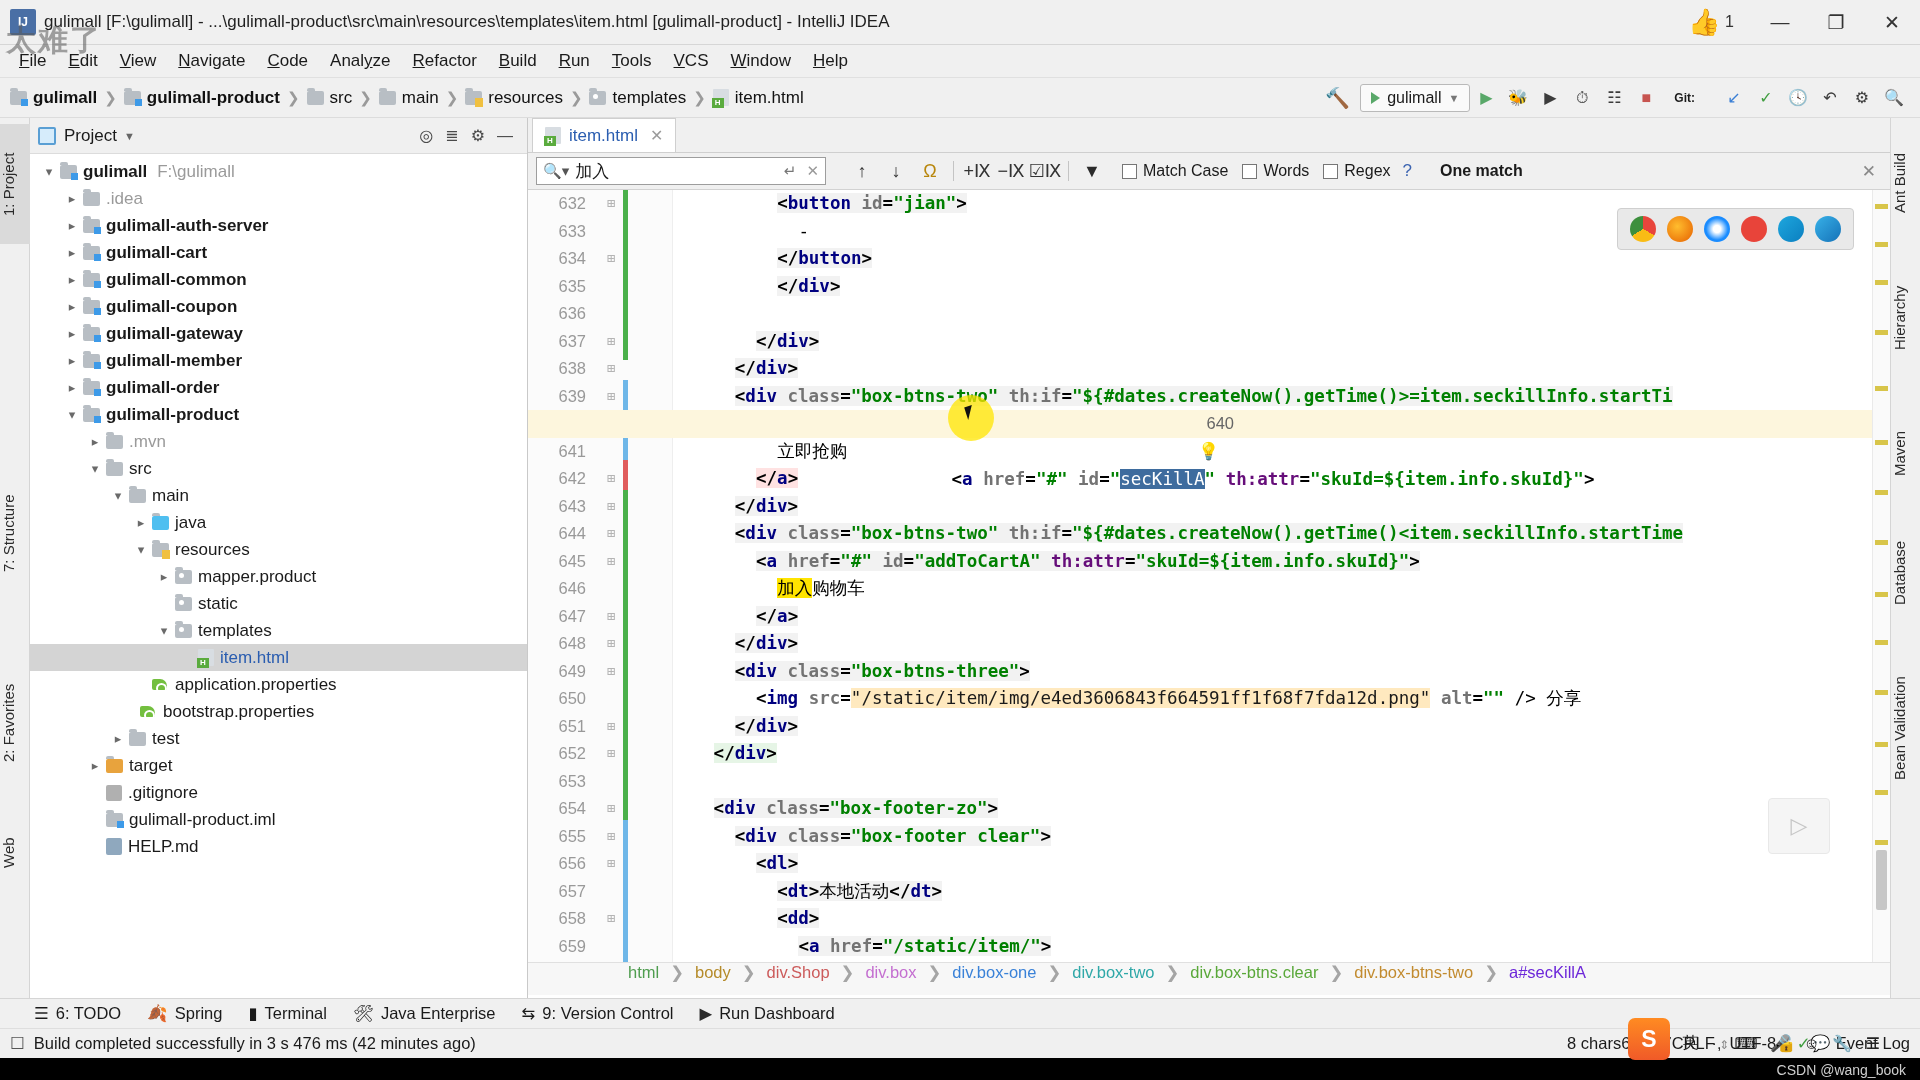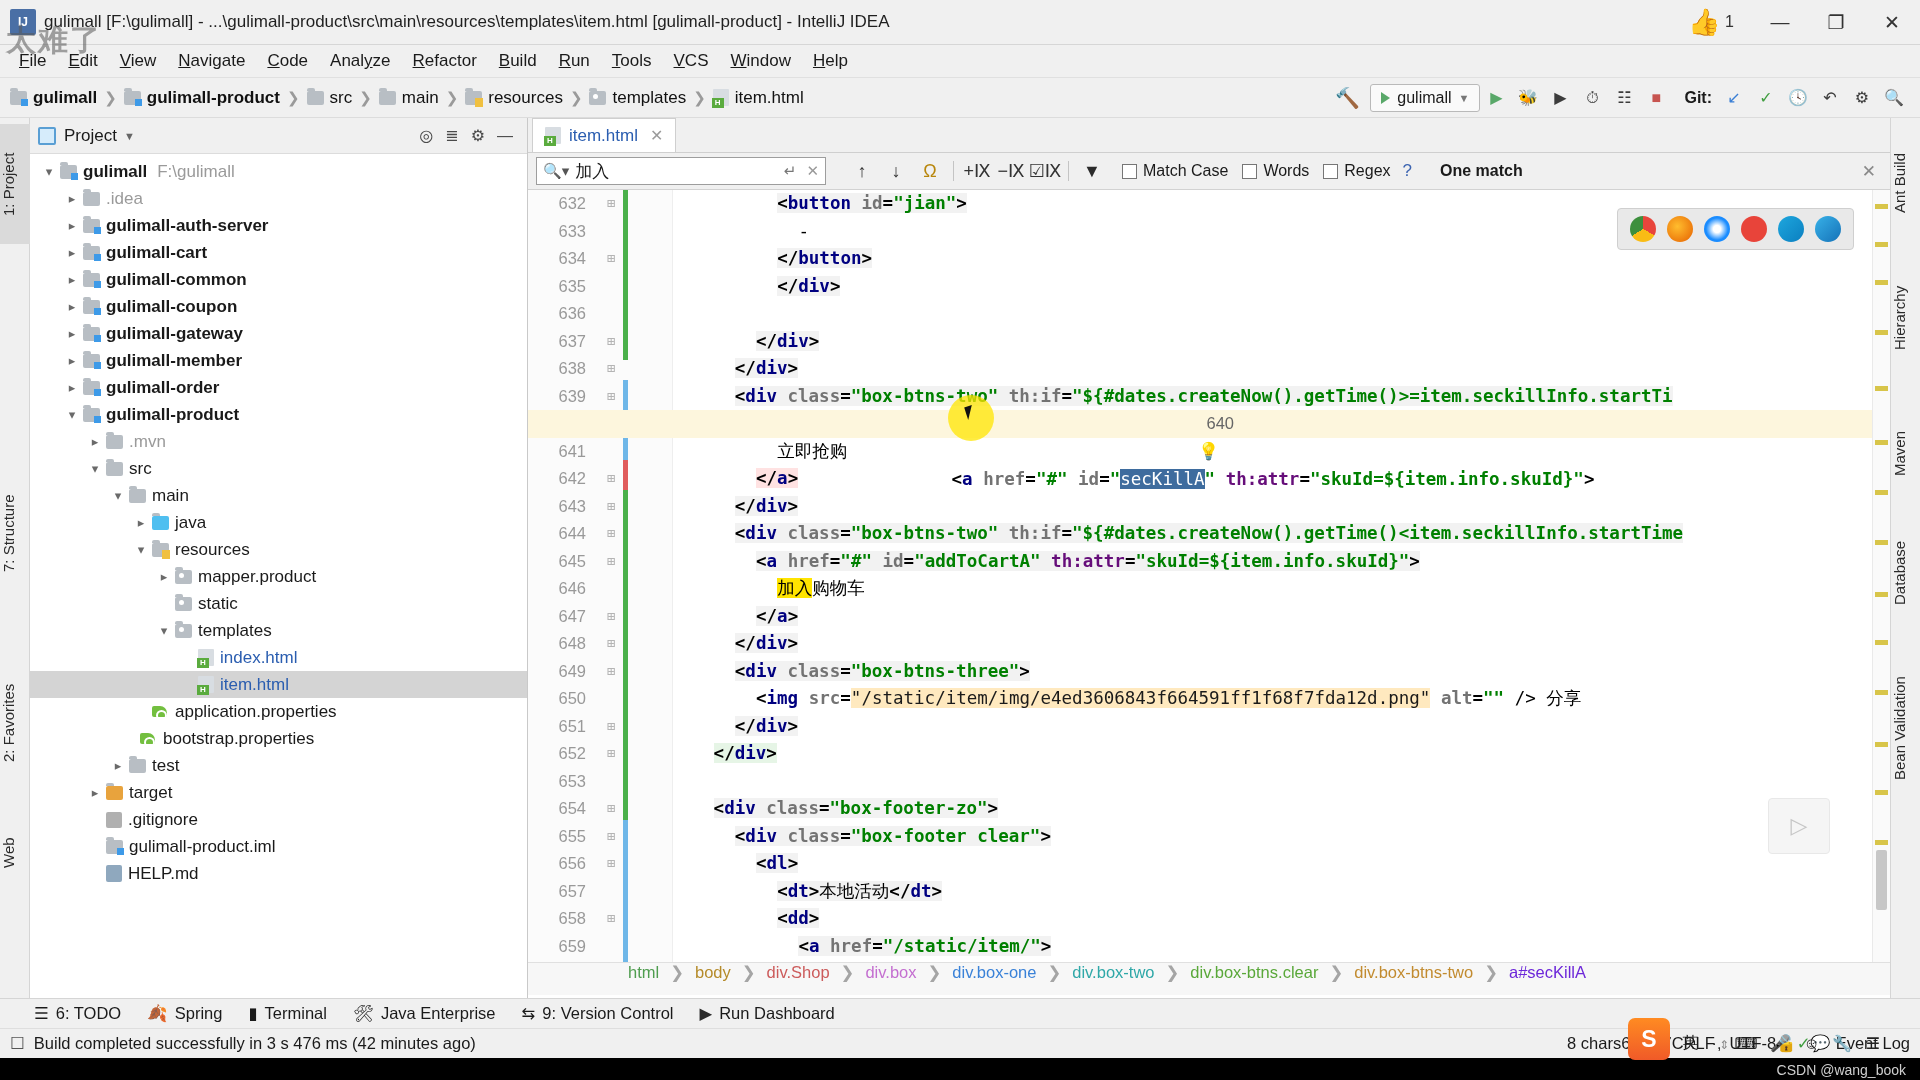--- a/index.html
+++ b/index.html
@@ -78,21 +78,21 @@
   }
   .run-config {
     display:flex; align-items:center; gap:7px; height:28px; padding:0 10px;
     border:1px solid #b9b9b9; border-radius:3px; background:#fafafa; font-size:16px; margin-left:6px;
   }
   .tri-green { width:0;height:0;border-left:9px solid #59a869;border-top:6px solid transparent;border-bottom:6px solid transparent; }
   .tbicon {
     width:30px; height:28px; display:flex; align-items:center; justify-content:center;
     margin:0 1px; font-size:16px; color:#3c3c3c; border-radius:3px;
   }
-  .git-label { font-weight:bold; font-size:16px; margin:0 6px 0 12px; }
+  .git-label { font-weight:bold; font-size:12px; margin:0 23px 0 12px; }
 
   
   .left-strip {
     position:absolute; left:0; top:118px; width:30px; height:880px;
     background:#f0f0f0; border-right:1px solid #d5d5d5;
   }
   .vtab {
     position:absolute; left:0; width:30px;
     writing-mode:vertical-rl; text-orientation:mixed;
     font-size:15px; color:#2a2a2a; padding:6px 0; text-align:center;
@@ -477,25 +477,20 @@
         </div>
         <div class="row" style="padding-left: 123px;">
           <span class="arrow none"></span>
           <span class="fi dot"></span>
           <span class="lbl">static</span>
         </div>
         <div class="row" style="padding-left: 123px;">
           <span class="arrow">▾</span>
           <span class="fi dot"></span>
           <span class="lbl">templates</span>
-        </div>
-        <div class="row" style="padding-left: 146px;">
-          <span class="arrow none"></span>
-          <span class="html-icon"></span>
-          <span class="lbl blue">index.html</span>
         </div>
         <div class="row sel" style="padding-left: 146px;">
           <span class="arrow none"></span>
           <span class="html-icon"></span>
           <span class="lbl blue">item.html</span>
         </div>
         <div class="row" style="padding-left: 100px;">
           <span class="arrow none"></span>
           <span class="yml-icon"></span>
           <span class="lbl">application.properties</span>

